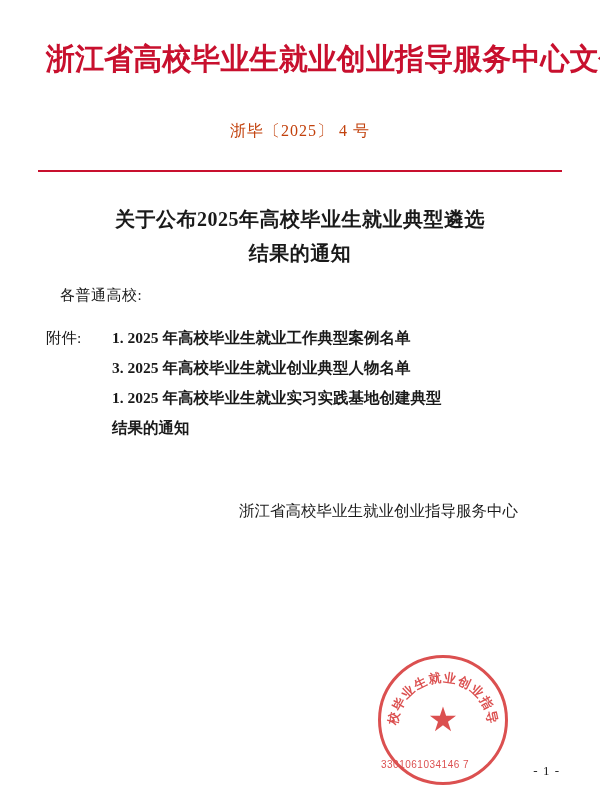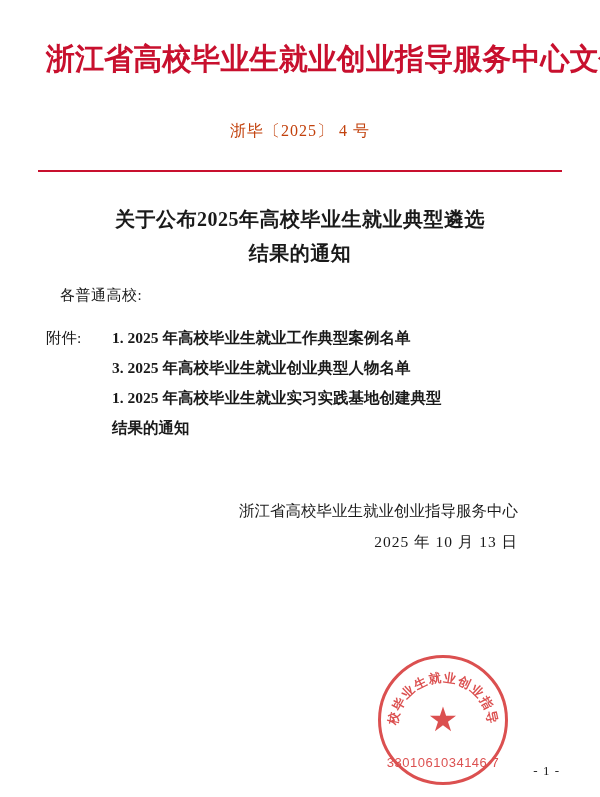--- a/index.html
+++ b/index.html
@@ -150,23 +150,23 @@
     font-family: "Liberation Serif", serif;
     font-size: 12.5px;
     font-weight: bold;
     letter-spacing: 1.4px;
   }
   .seal-code {
     position: absolute;
     left: 0;
     bottom: 12px;
     width: 124px;
-    text-align: center;
+    text-align: left;
     color: #d42a2a;
-    font-size: 13px;
+    font-size: 10px;
     font-family: "Liberation Sans", sans-serif;
     letter-spacing: 0.5px;
   }
 
   
   .page-number {
     position: absolute;
     right: 40px;
     bottom: 18px;
     font-size: 13px;
@@ -206,21 +206,20 @@
     <div class="att-row">
       <span class="att-cont">1. 2025 年高校毕业生就业实习实践基地创建典型</span>
     </div>
     <div class="att-row">
       <span class="att-cont">结果的通知</span>
     </div>
   </div>
 
   <div class="sig-block">
     <div>浙江省高校毕业生就业创业指导服务中心</div>
-    <div class="sig-date">2025 年 10 月 13 日</div>
   </div>
 
   <div class="seal">
     <div class="seal-inner"></div>
     <svg class="seal-arc" viewBox="0 0 124 124">
       <defs>
         <path id="arcpath" d="M 16,70 A 46,46 0 1 1 108,70"></path>
       </defs>
       <text>
         <textPath href="#arcpath" startOffset="50%" text-anchor="middle" id="seal-arc-label">浙江省高校毕业生就业创业指导服务中心</textPath>

